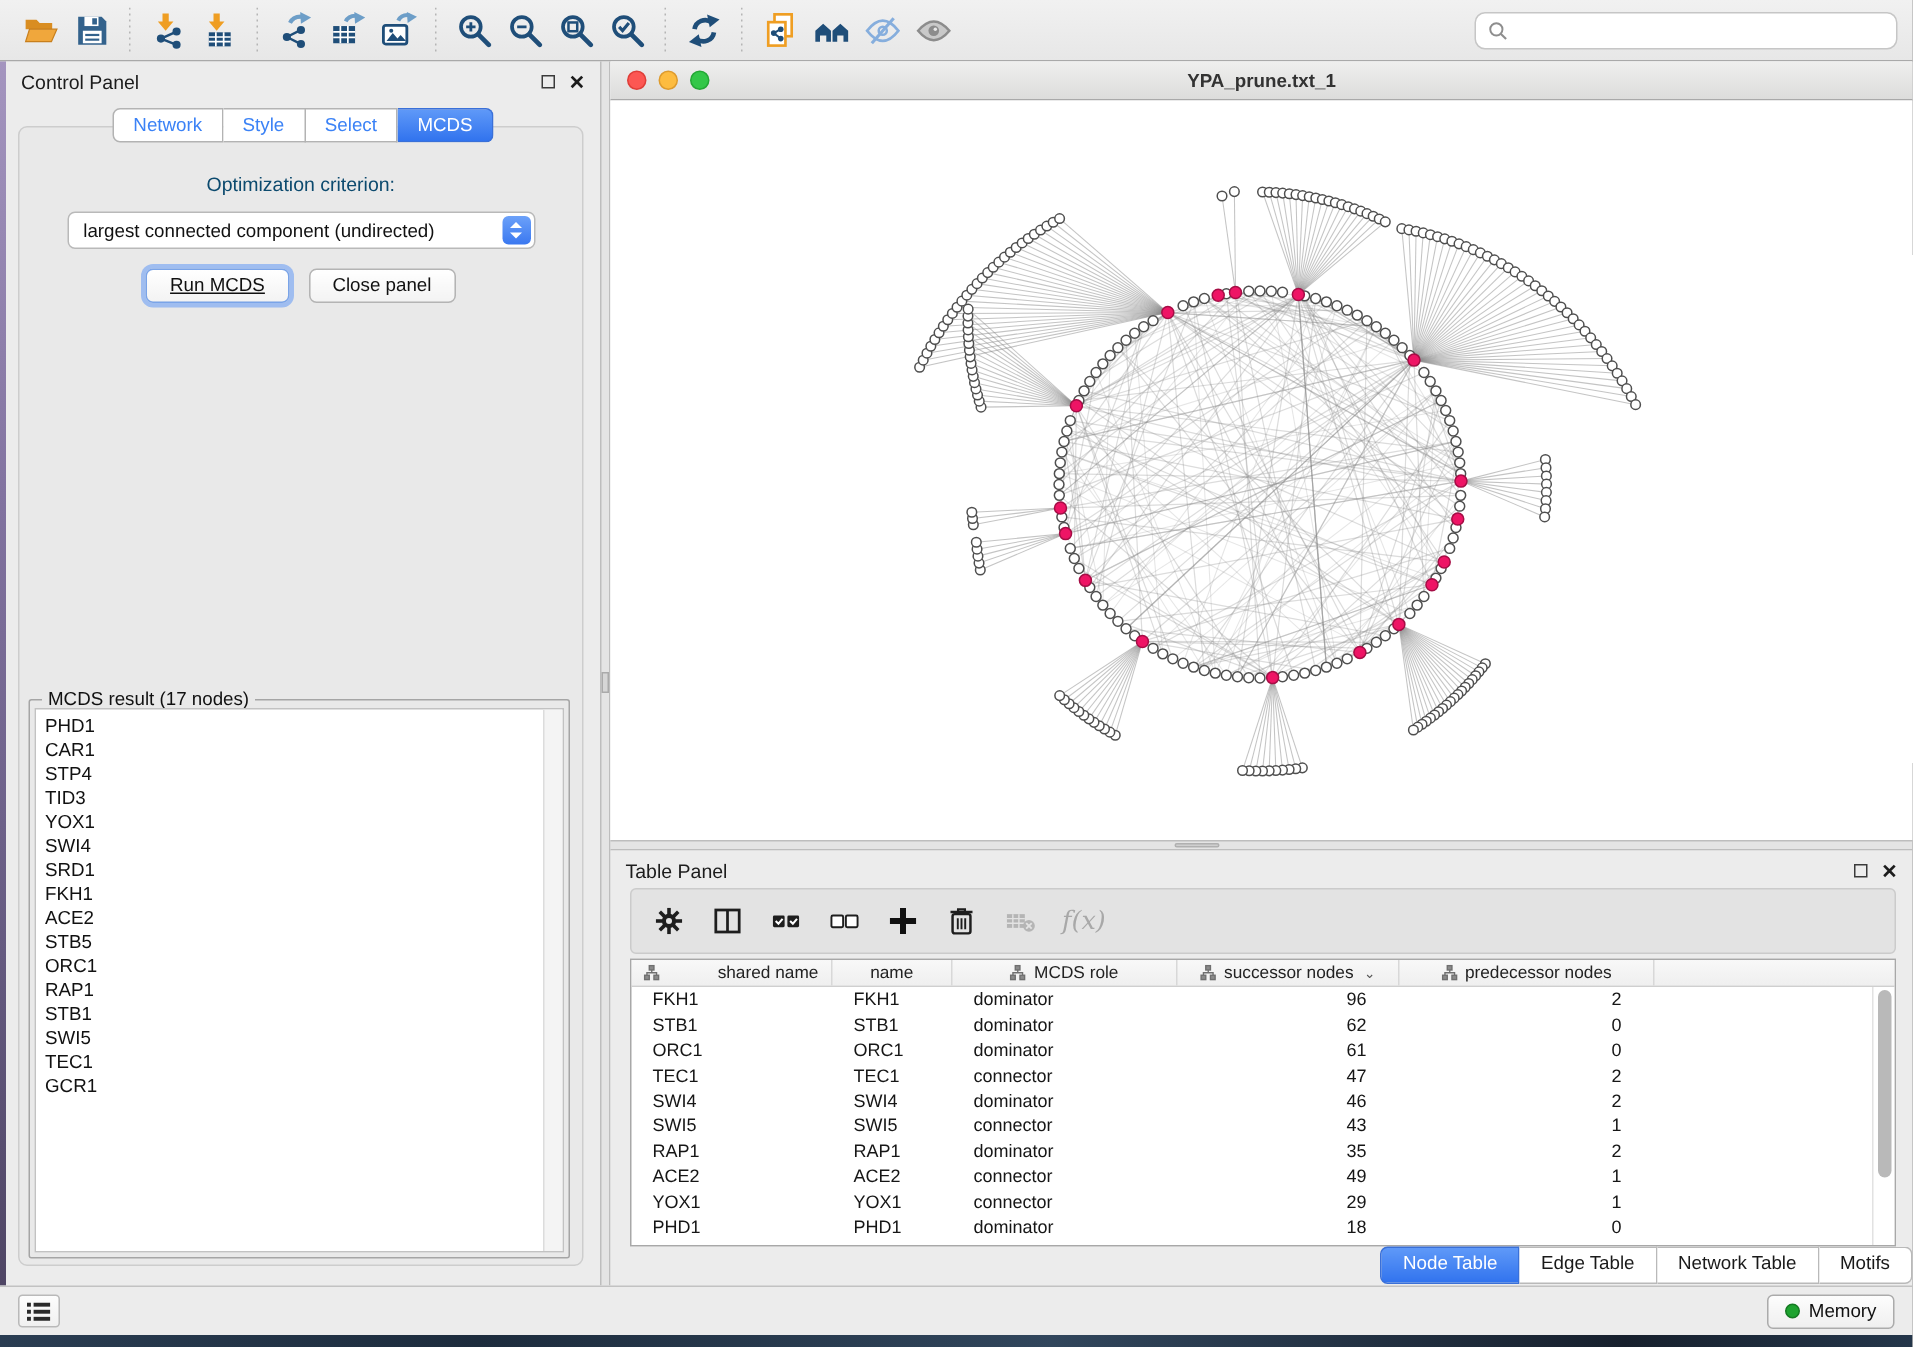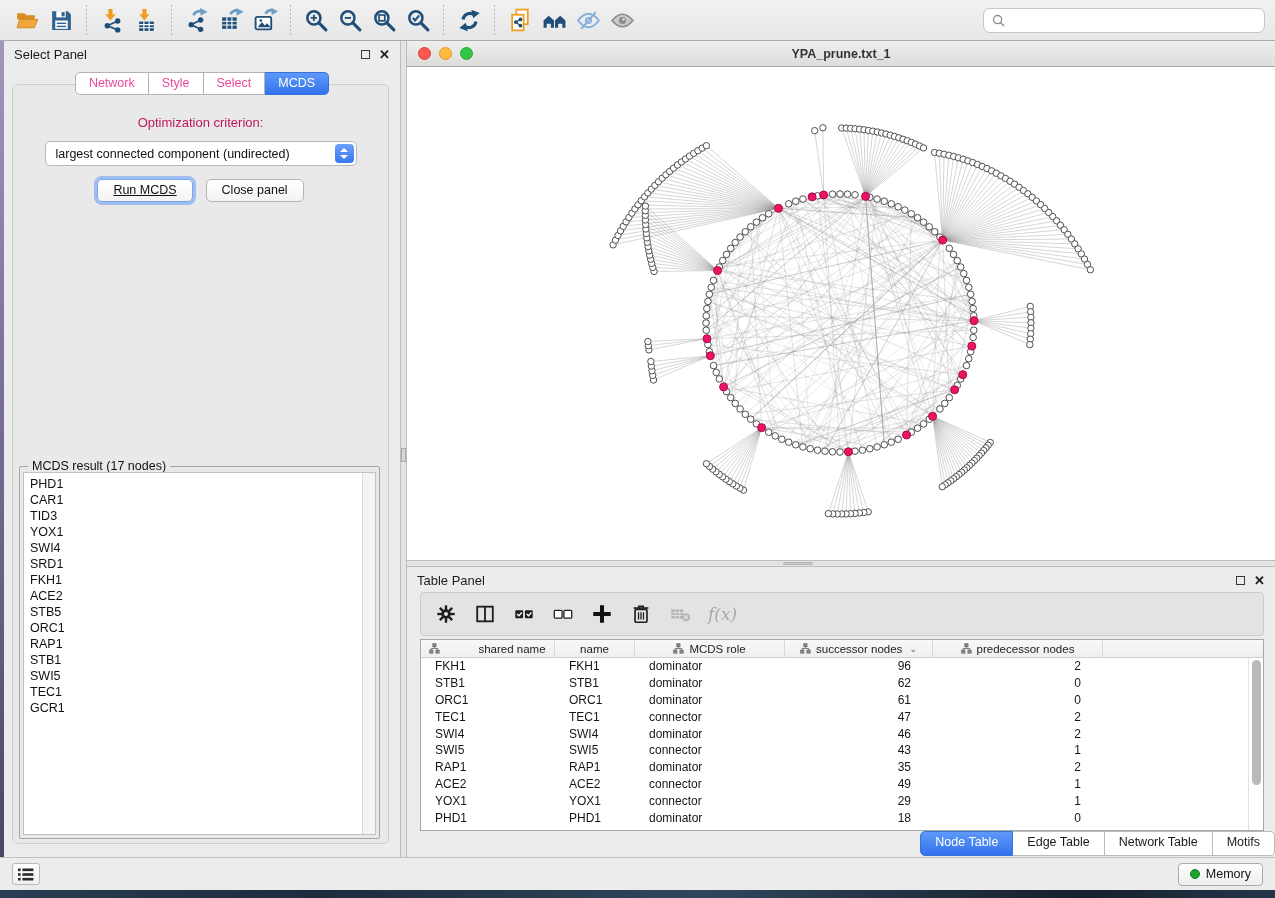--- a/index.html
+++ b/index.html
@@ -27,28 +27,28 @@
     background:linear-gradient(90deg,#2a3d52,#1d2c3d 25%,#31465c 55%,#17202d 85%,#24364a); }
 
   
   .control-panel { position:absolute; left:4px; top:41px; width:396px; height:816px; background:#ececec; }
   .panel-head { height:26px; display:flex; align-items:center; padding:0 10px; font-size:13px; color:#1c1c1c; }
   .panel-head .ph-icons { margin-left:auto; display:flex; align-items:center; gap:9px; }
   .float-box { width:9px; height:9px; border:1.5px solid #3a3a3a; display:inline-block; }
   .close-x { font-size:13px; font-weight:bold; color:#1c1c1c; line-height:9px; }
 
   .cp-tabs { position:absolute; left:0; top:31px; width:100%; display:flex; justify-content:center; z-index:3; }
-  .tab { font-size:12.5px; padding:3px 13px 4px; background:#fff; border:1px solid #b3b3b3; border-left-width:0; color:#ec4899; }
+  .tab { font-size:12.5px; padding:3px 13px 4px; background:#fff; border:1px solid #b3b3b3; border-left-width:0; color:#3b82f6; }
   .tab:first-child { border-left-width:1px; border-radius:5px 0 0 5px; }
   .tab:last-child  { border-radius:0 5px 5px 0; }
   .tab.selected { background:linear-gradient(#5f99f8,#3173ee); color:#fff; border-color:#3a70d8; }
 
   .cp-content { position:absolute; left:8px; right:11px; top:43px; bottom:13px;
     background:#e9e9e9; border:1px solid #cdcdcd; border-radius:6px; }
-  .opt-label { margin-top:30px; text-align:center; font-size:13px; color:#be185d; }
+  .opt-label { margin-top:30px; text-align:center; font-size:13px; color:#0c4a6e; }
   .opt-select { margin:11px auto 0; width:312px; height:25px; background:#fff; border:1px solid #b9b9b9;
     border-radius:5px; display:flex; align-items:center; position:relative; }
   .opt-select .sel-text { font-size:12.5px; color:#111; padding-left:10px; }
   .stepper { position:absolute; right:2px; top:2px; bottom:2px; width:19px; border-radius:4px;
     background:linear-gradient(#6ca1f9,#3a78f0); display:flex; flex-direction:column; align-items:center; justify-content:center; }
   .stepper i { width:0; height:0; border-left:4px solid transparent; border-right:4px solid transparent; display:block; }
   .stepper .up { border-bottom:4.5px solid #fff; margin-bottom:2.5px; }
   .stepper .dn { border-top:4.5px solid #fff; }
   .btn-row { margin-top:13px; display:flex; justify-content:center; gap:13px; }
   .mac-btn { font-family:"Liberation Sans",sans-serif; font-size:12.5px; color:#111; background:linear-gradient(#ffffff,#f3f3f3);
@@ -259,21 +259,21 @@
         <input placeholder="" style="">
       </div>
     </div>
   </div>
 
   <div class="desktop-left"></div>
   <div class="desktop-bottom"></div>
 
   <div class="control-panel">
     <div class="panel-head">
-      <span>Select Panel</span>
+      <span>Control Panel</span>
       <span class="ph-icons">
         <span class="float-box"></span>
         <span class="close-x">✕</span>
       </span>
     </div>
     <div class="cp-tabs">
       <span class="tab">Network</span>
       <span class="tab">Style</span>
       <span class="tab">Select</span>
       <span class="tab selected">MCDS</span>
@@ -290,20 +290,21 @@
       <div class="btn-row">
         <button class="mac-btn focused">Run MCDS</button>
         <button class="mac-btn">Close panel</button>
       </div>
       <div class="mcds-group">
         <span class="mcds-legend">MCDS result (17 nodes)</span>
         <div class="mcds-list">
           <div class="items">
               <div class="mcds-item">PHD1</div>
               <div class="mcds-item">CAR1</div>
+              <div class="mcds-item">STP4</div>
               <div class="mcds-item">TID3</div>
               <div class="mcds-item">YOX1</div>
               <div class="mcds-item">SWI4</div>
               <div class="mcds-item">SRD1</div>
               <div class="mcds-item">FKH1</div>
               <div class="mcds-item">ACE2</div>
               <div class="mcds-item">STB5</div>
               <div class="mcds-item">ORC1</div>
               <div class="mcds-item">RAP1</div>
               <div class="mcds-item">STB1</div>

